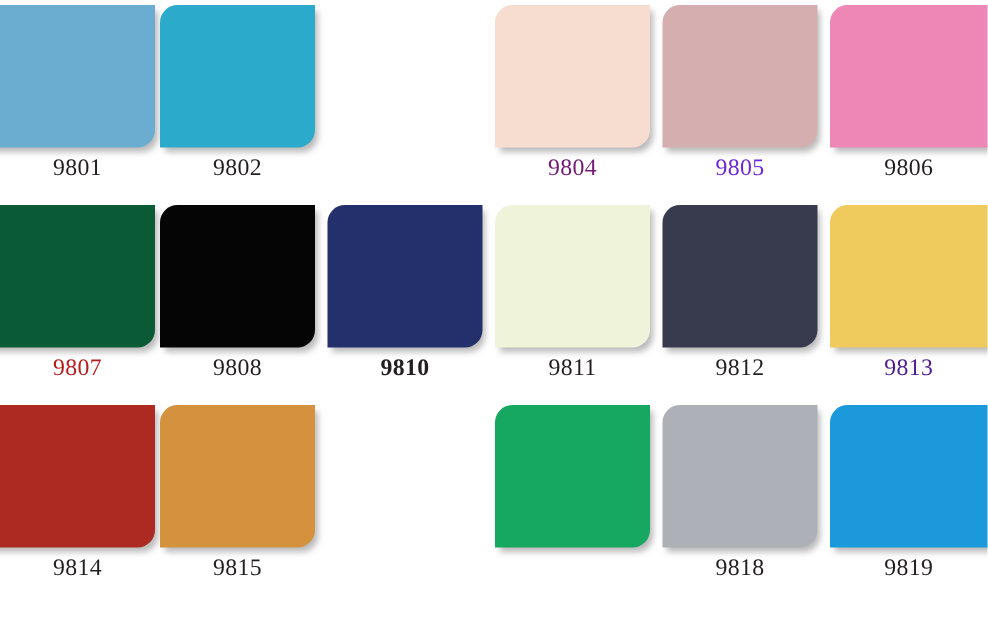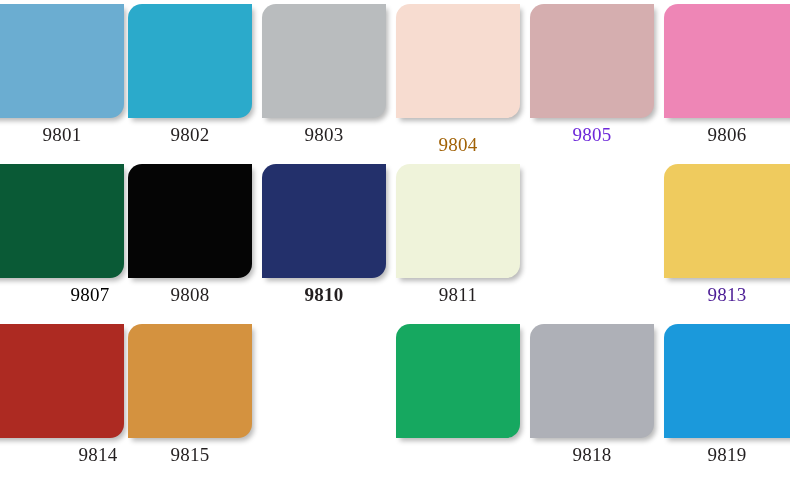--- a/index.html
+++ b/index.html
@@ -88,77 +88,77 @@
     <div class="swatch-cell col-1">
       <div class="swatch-chip" style="background-color: rgb(107, 173, 209);"></div>
       <div class="swatch-label" style="color: rgb(35, 31, 32);">9801</div>
     </div>
 
     <div class="swatch-cell col-2">
       <div class="swatch-chip" style="background-color: rgb(43, 170, 203);"></div>
       <div class="swatch-label" style="color: rgb(35, 31, 32);">9802</div>
     </div>
 
-    <div class="swatch-cell col-3">
-      <div class="swatch-chip" style="background-color: rgb(185, 188, 190);"></div>
-      <div class="swatch-label" style="color: rgb(35, 31, 32);">9803</div>
-    </div>
 
     <div class="swatch-cell col-4">
       <div class="swatch-chip" style="background-color: rgb(247, 220, 208);"></div>
-      <div class="swatch-label" style="color: #a16207; margin-top: 10px;">9804</div>
+      <div class="swatch-label" style="color: #701a75;">9804</div>
     </div>
 
     <div class="swatch-cell col-5">
       <div class="swatch-chip" style="background-color: rgb(213, 174, 175);"></div>
       <div class="swatch-label" style="color: #6d28d9;">9805</div>
     </div>
 
     <div class="swatch-cell col-6">
       <div class="swatch-chip" style="background-color: rgb(238, 134, 182);"></div>
       <div class="swatch-label" style="color: rgb(35, 31, 32);">9806</div>
     </div>
 
   </div>
 
   <div class="swatch-row" id="row-2">
 
     <div class="swatch-cell col-1">
       <div class="swatch-chip" style="background-color: rgb(10, 90, 54);"></div>
-      <div class="swatch-label" style="color: #000000; margin-left: 28px;">9807</div>
+      <div class="swatch-label" style="color: #b91c1c;">9807</div>
     </div>
 
     <div class="swatch-cell col-2">
       <div class="swatch-chip" style="background-color: rgb(5, 5, 5);"></div>
       <div class="swatch-label" style="color: rgb(35, 31, 32);">9808</div>
     </div>
 
     <div class="swatch-cell col-3">
       <div class="swatch-chip" style="background-color: rgb(35, 48, 107);"></div>
       <div class="swatch-label" style="color: rgb(35, 31, 32); font-weight: bold;">9810</div>
     </div>
 
     <div class="swatch-cell col-4">
       <div class="swatch-chip" style="background-color: rgb(239, 243, 218);"></div>
       <div class="swatch-label" style="color: rgb(35, 31, 32);">9811</div>
     </div>
 
+    <div class="swatch-cell col-5">
+      <div class="swatch-chip" style="background-color: rgb(55, 59, 77);"></div>
+      <div class="swatch-label" style="color: rgb(35, 31, 32);">9812</div>
+    </div>
 
     <div class="swatch-cell col-6">
       <div class="swatch-chip" style="background-color: rgb(239, 203, 94);"></div>
       <div class="swatch-label" style="color: #4c1d95;">9813</div>
     </div>
 
   </div>
 
   <div class="swatch-row" id="row-3">
 
     <div class="swatch-cell col-1">
       <div class="swatch-chip" style="background-color: rgb(173, 42, 34);"></div>
-      <div class="swatch-label" style="color: rgb(35, 31, 32); padding-left: 36px;">9814</div>
+      <div class="swatch-label" style="color: rgb(35, 31, 32);">9814</div>
     </div>
 
     <div class="swatch-cell col-2">
       <div class="swatch-chip" style="background-color: rgb(212, 146, 63);"></div>
       <div class="swatch-label" style="color: rgb(35, 31, 32);">9815</div>
     </div>
 
 
     <div class="swatch-cell col-4">
       <div class="swatch-chip" style="background-color: rgb(22, 168, 96);"></div>

